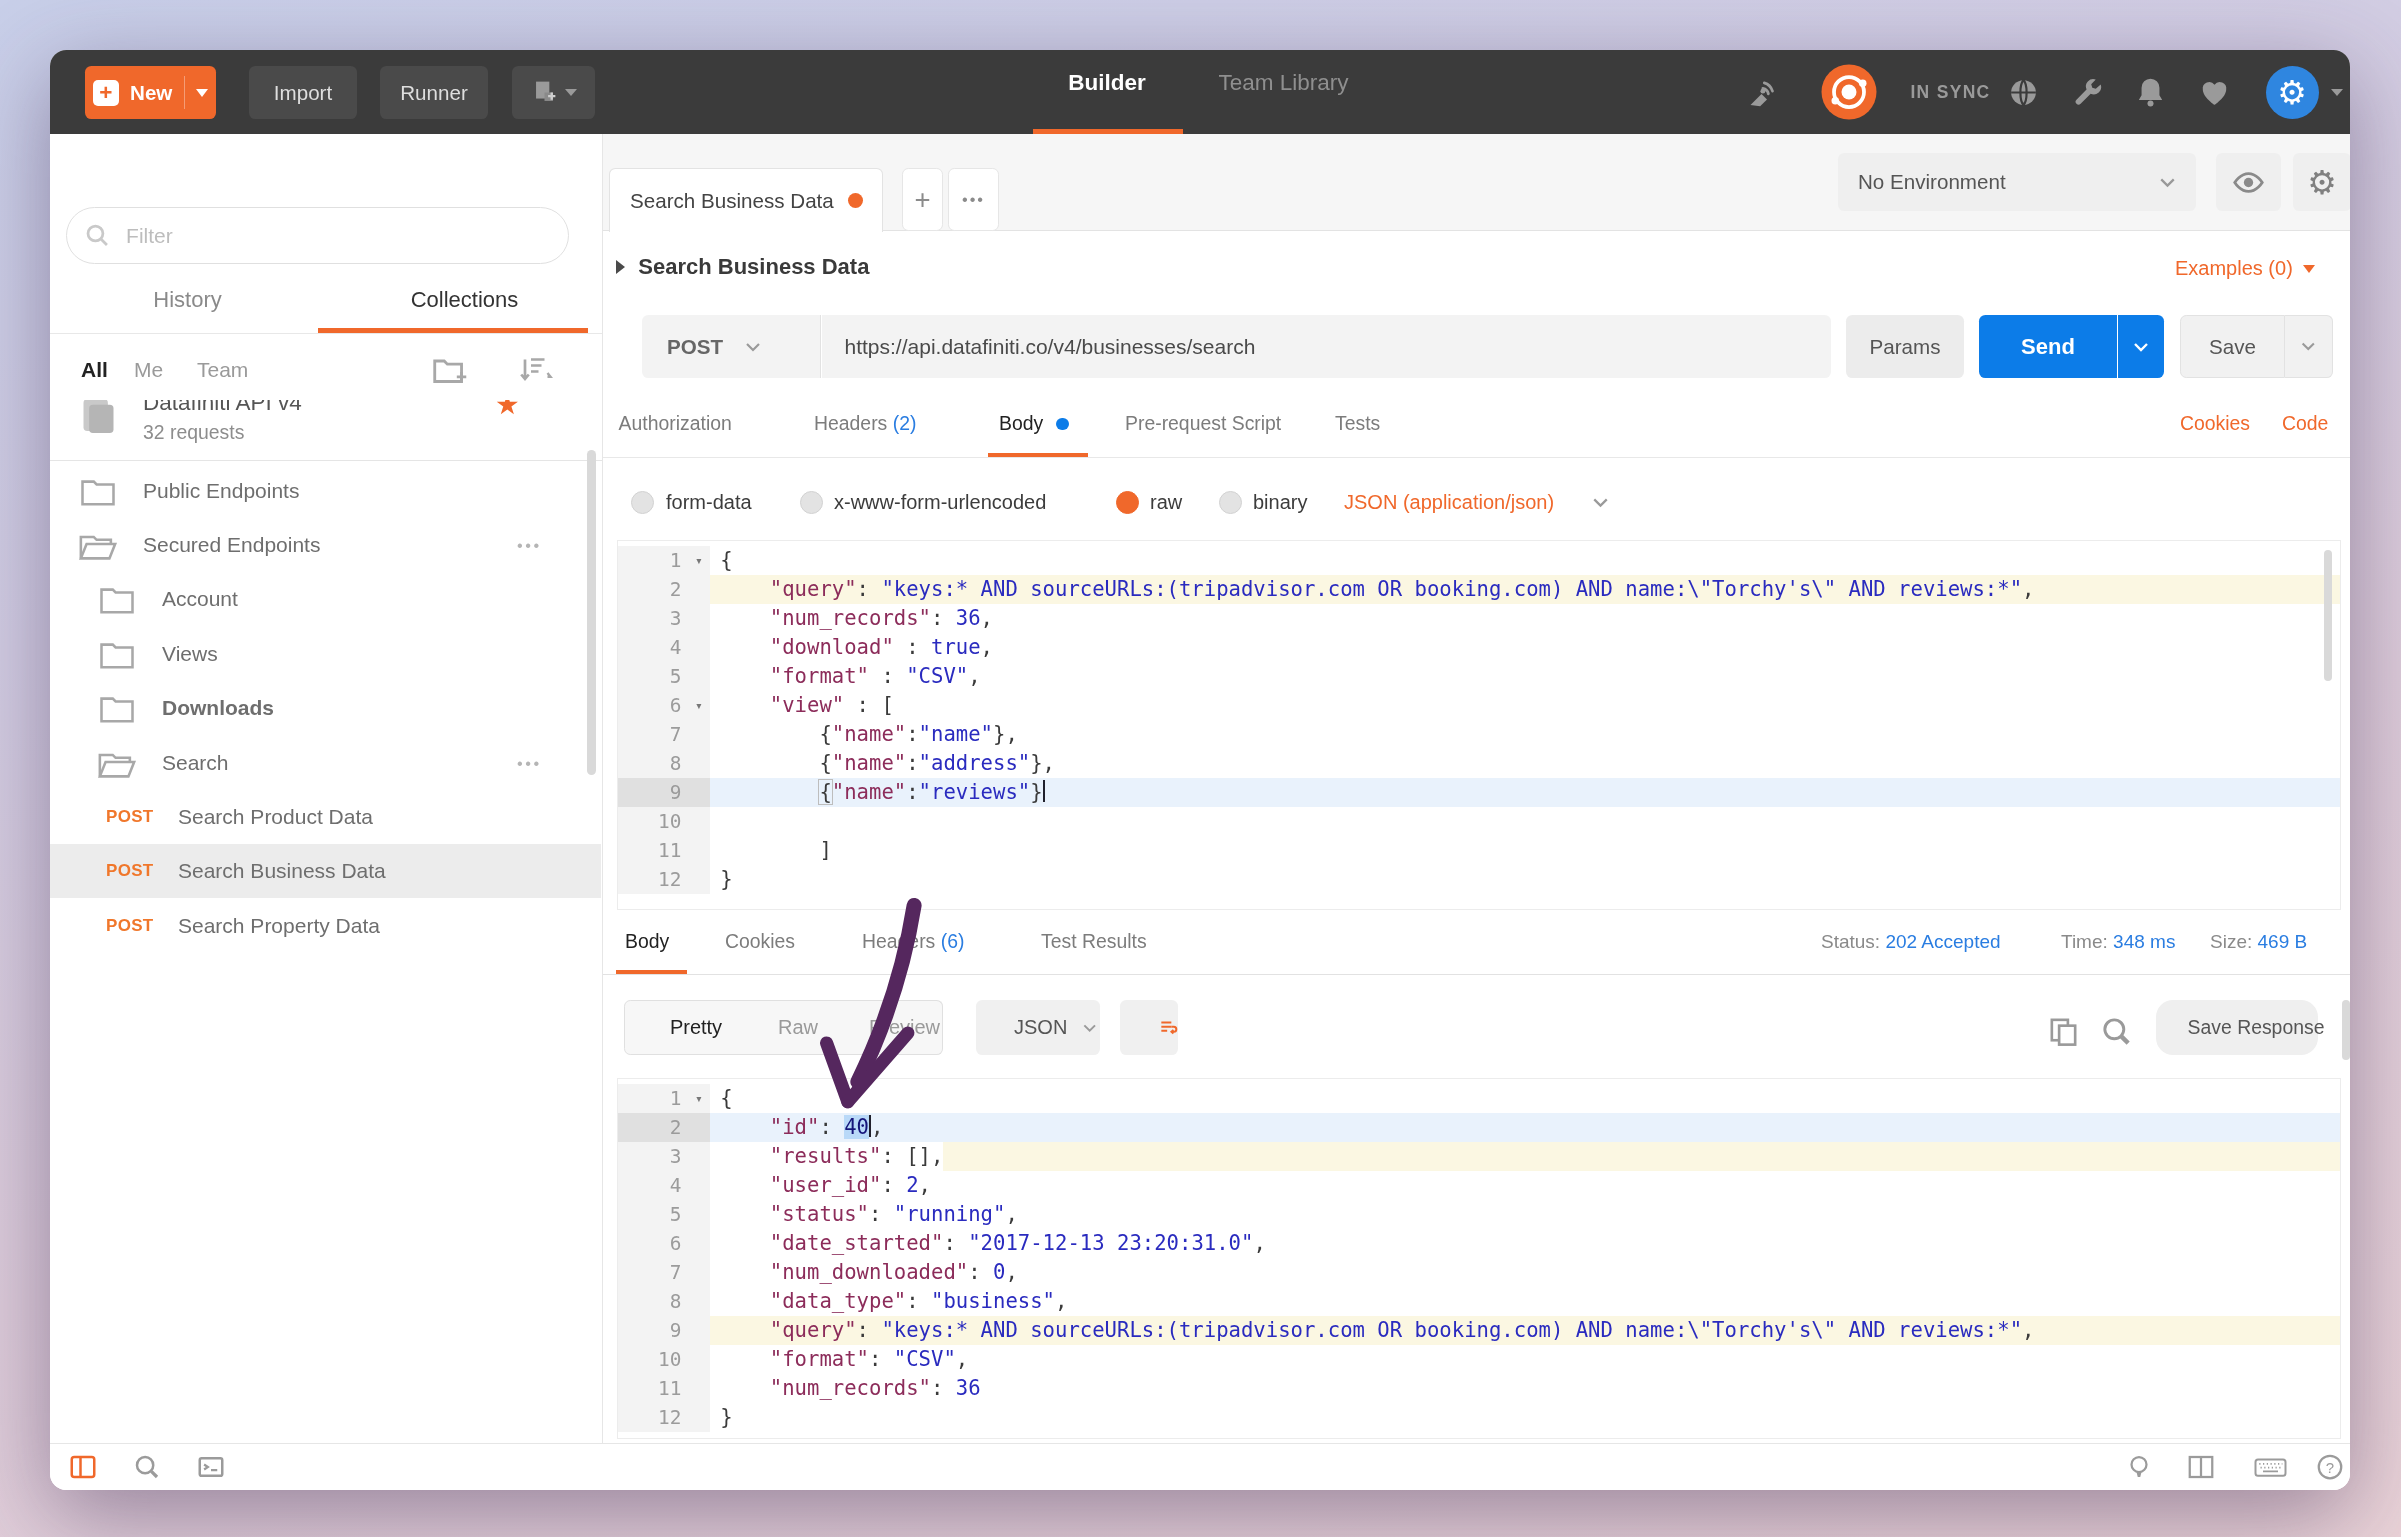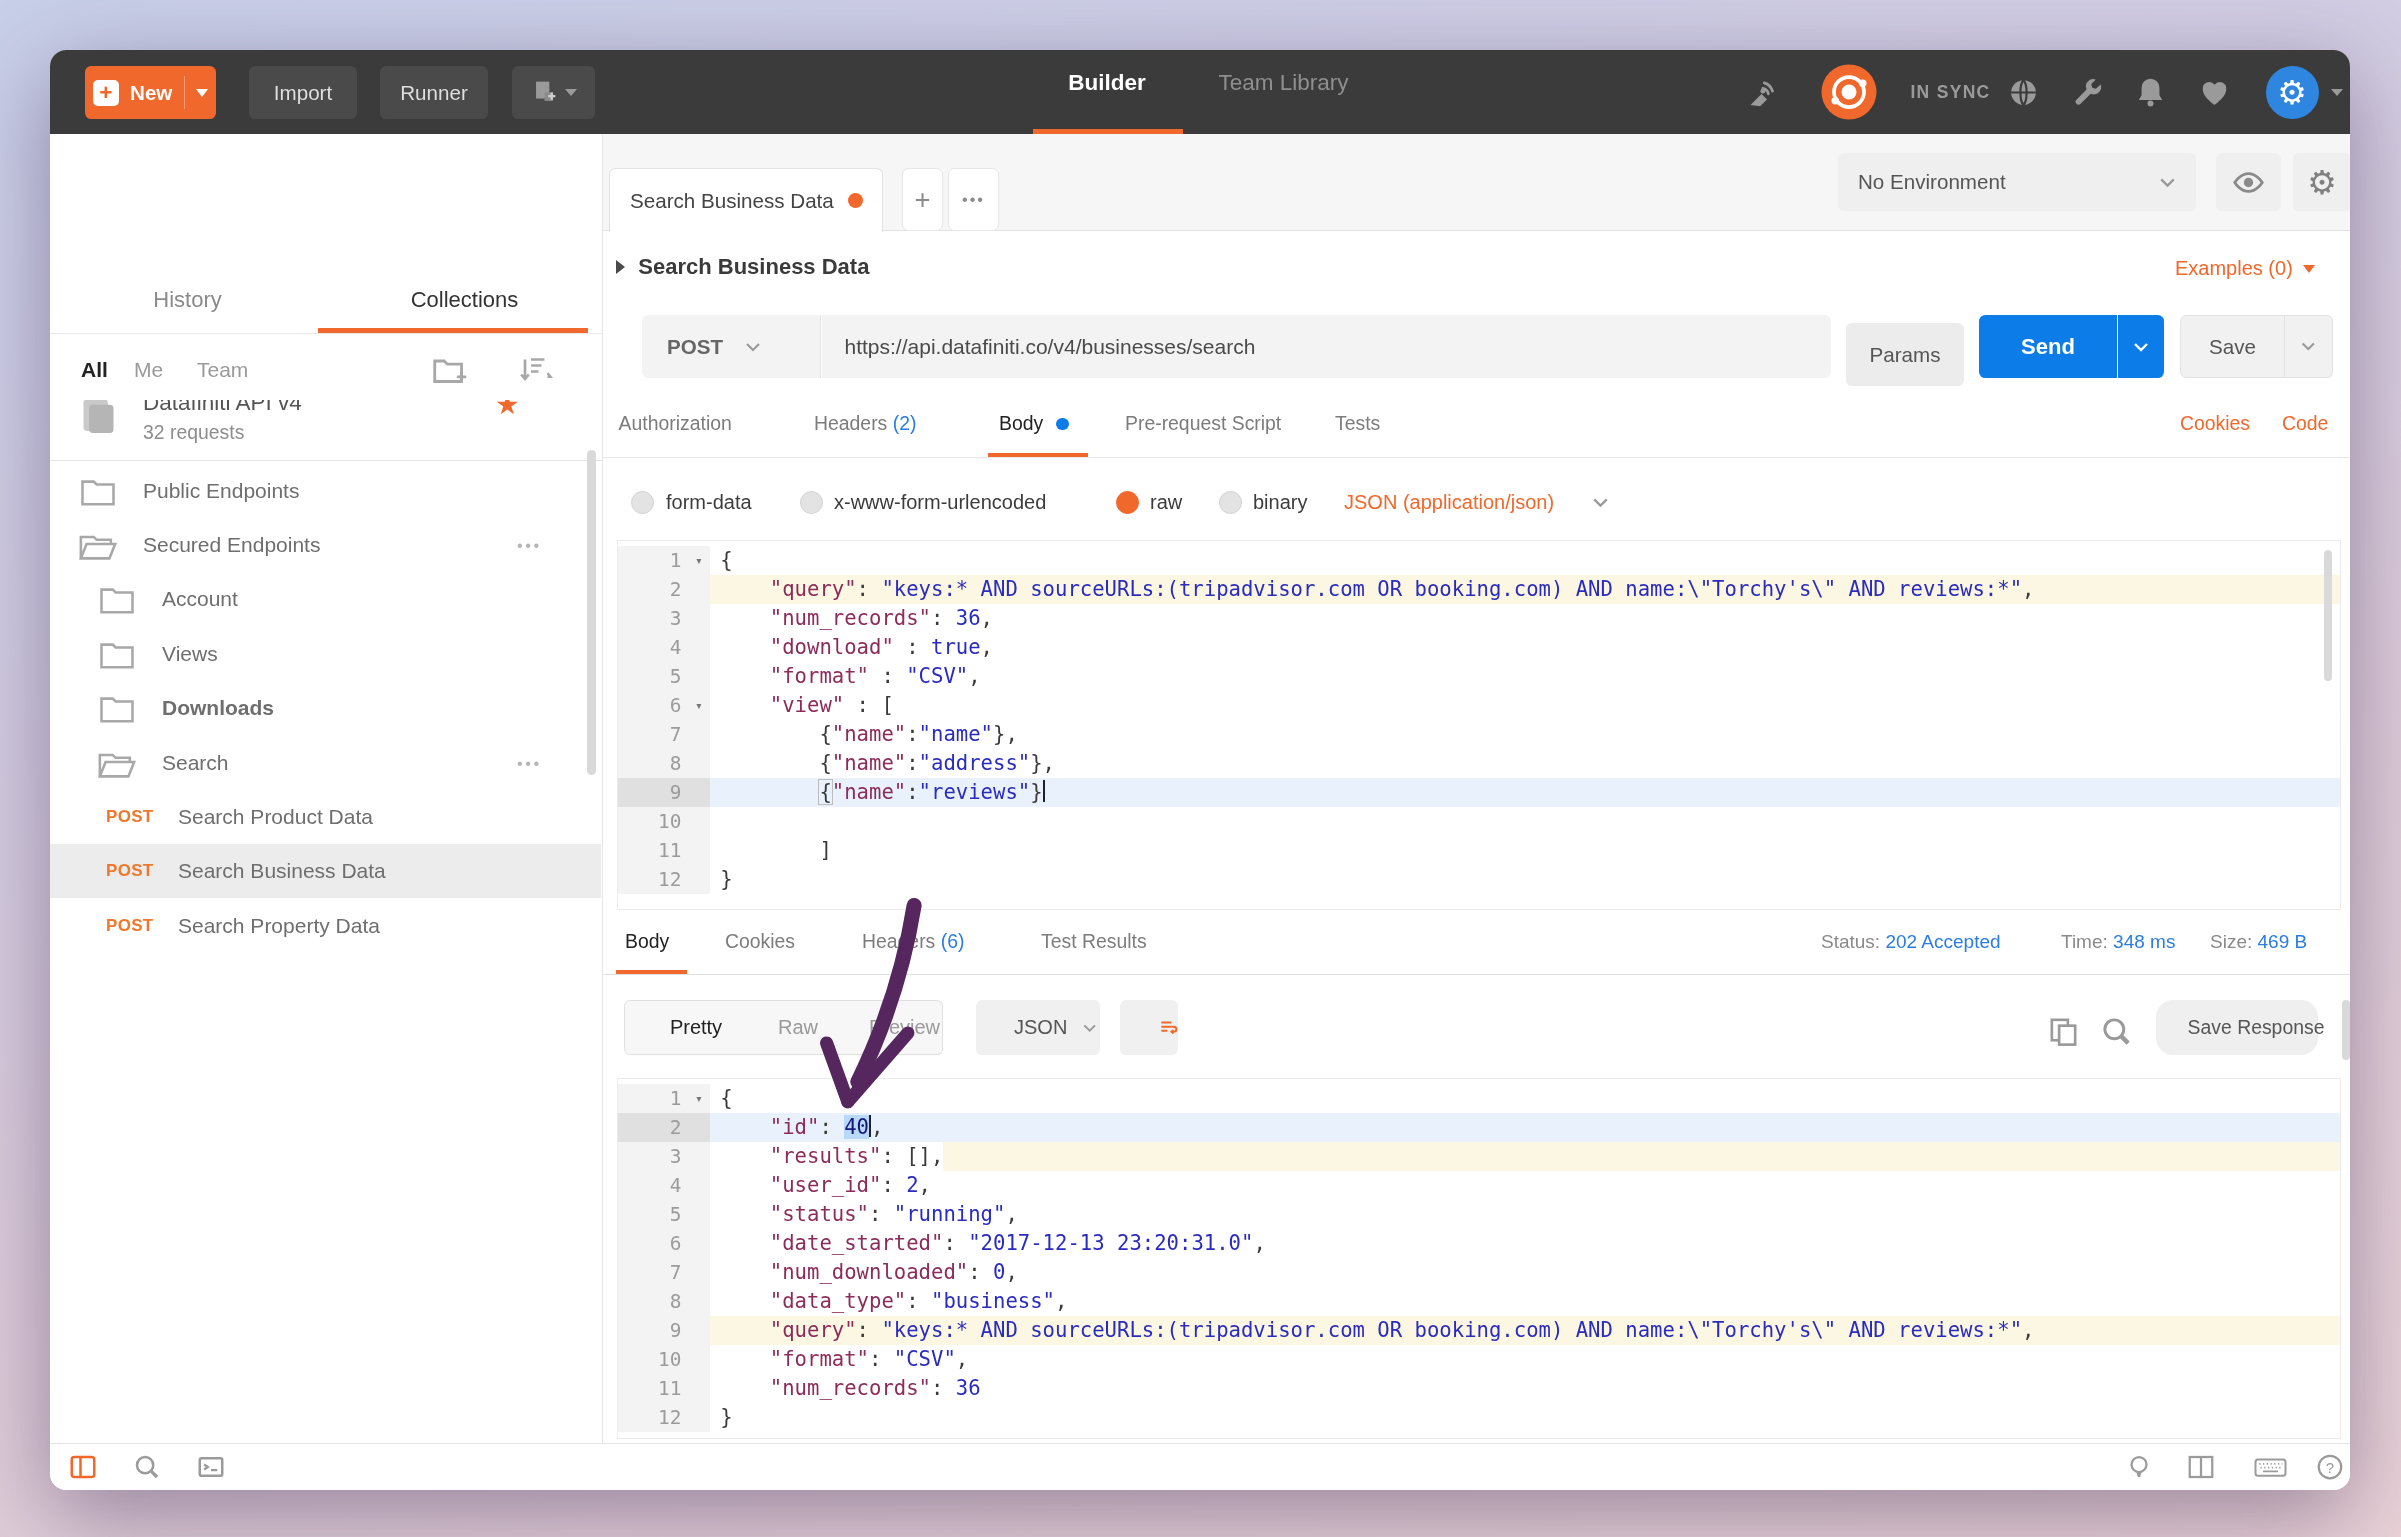--- a/index.html
+++ b/index.html
@@ -159,20 +159,27 @@
       </div>
       <div class="hicon" style="left:2214px;width:56px;">
         <span class="dot" style="width:53px;height:53px;background:#2f86e0;color:#fff;font-size:33px;line-height:53px;text-align:center;">⚙</span>
       </div>
       <div class="hicon" style="left:2269px;width:35px;">
         <span class="caret-g"></span>
       </div>
     </div>
 
     <div class="sidebar">
+      <div class="filter">
+        <svg width="27.5" height="27.5" viewBox="0 0 24 24" style="margin:0 12.5px 0 17.5px;">
+          <circle cx="10" cy="10" r="6.5" fill="none" stroke="#c9c9c9" stroke-width="2.4"></circle>
+          <path d="M15 15l5 5" stroke="#c9c9c9" stroke-width="2.4"></path>
+        </svg>
+        <input placeholder="Filter" style="">
+      </div>
 
       <div class="sbtab" style="left:0;width:275px;color:#8a8a8a;">
         <span>History</span>
       </div>
       <div class="sbtab" style="left:277px;width:275px;color:#333;">
         <span>Collections</span>
       </div>
       <div class="sbunderline"></div>
       <div class="sbdivider"></div>
 
@@ -299,21 +306,21 @@
 
       <div class="urlbox" style="left:39px;width:178px;border-radius:6.3px 0 0 6.3px;border-right:1.9px solid #e2e2e2;">
         <span style="margin-left:25px;font-weight:bold;">POST</span>
         <svg style="margin-left:17.5px;" width="24" height="24" viewBox="0 0 24 24">
           <polyline points="6,9 12,15 18,9" fill="none" stroke="#9a9a9a" stroke-width="2.2"></polyline>
         </svg>
       </div>
       <div class="urlbox" style="left:219px;width:1009px;color:#4a4a4a;font-size:21px;border-radius:0 6.3px 6.3px 0;">
         <span style="margin-left:22.5px;" class="nowrap">https://api.datafiniti.co/v4/businesses/search</span>
       </div>
-      <div class="urlbox" style="left:1243px;width:118px;background:#ececec;border-radius:6.3px;justify-content:center;color:#555;margin-top:8px;">
+      <div class="urlbox" style="left:1243px;width:118px;background:#ececec;border-radius:6.3px;justify-content:center;color:#555;">
         <span>Params</span>
       </div>
       <div class="urlbox bluebtn" style="left:1376px;width:138px;border-radius:6.3px 0 0 6.3px;justify-content:center;font-size:22px;">
         <span>Send</span>
       </div>
       <div class="urlbox bluebtn" style="left:1515px;width:46px;border-radius:0 6.3px 6.3px 0;justify-content:center;">
         <svg width="24" height="24" viewBox="0 0 24 24">
           <polyline points="6,9 12,15 18,9" fill="none" stroke="#fff" stroke-width="2.4"></polyline>
         </svg>
       </div>

